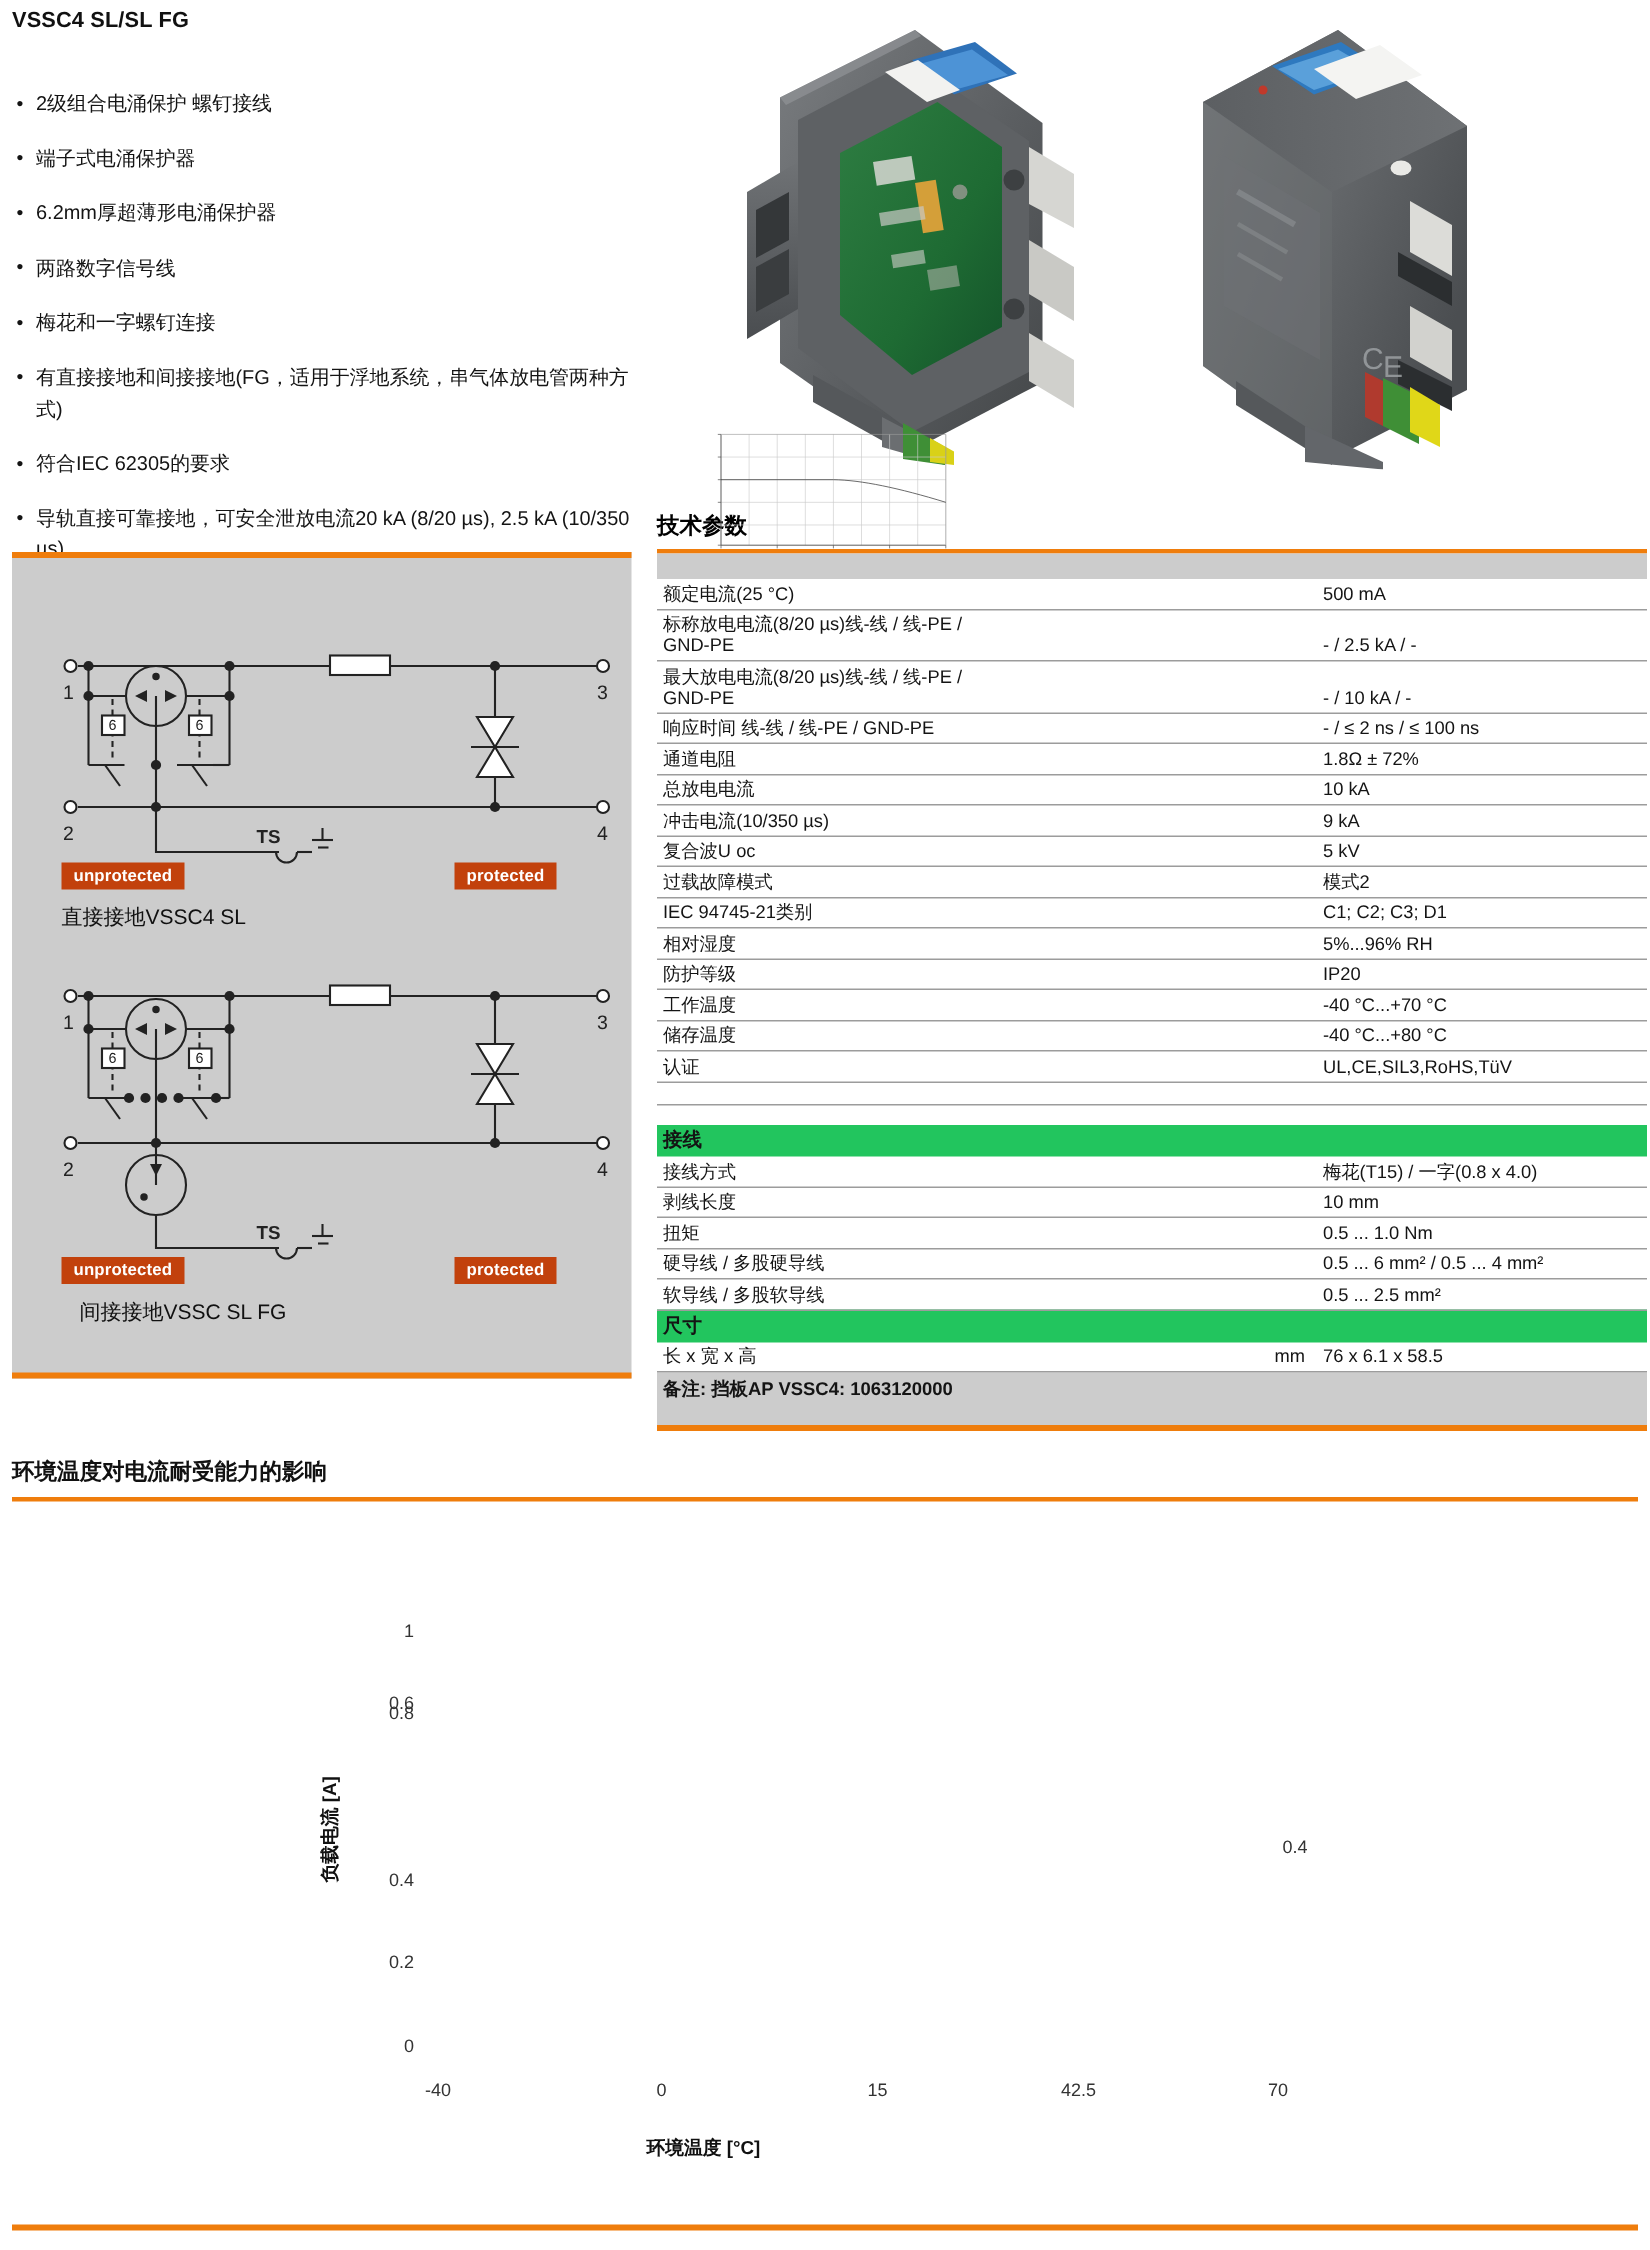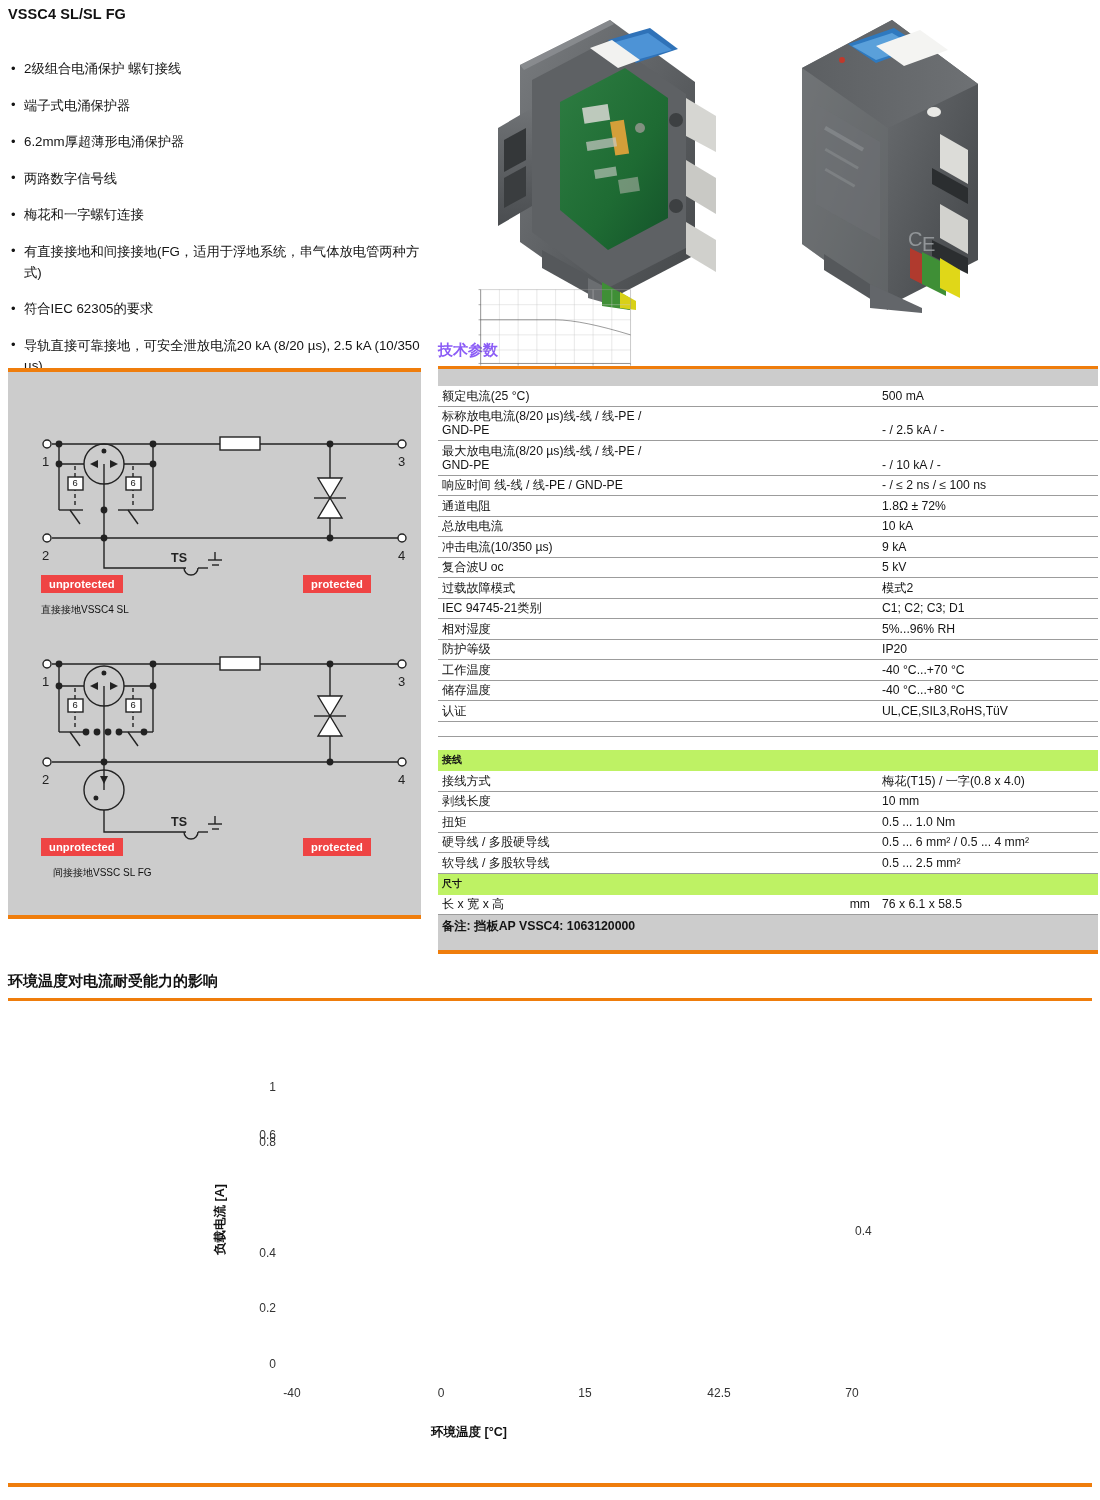--- a/index.html
+++ b/index.html
@@ -45,53 +45,53 @@
   
   .diagram-panel {
     position: absolute; left: 8px; top: 368px;
     width: 413px; height: 551px;
     background: #cccccc;
     border-top: 4px solid #ef7d0c;
     border-bottom: 4px solid #ef7d0c;
   }
   .diagram-block { position: absolute; left: 0; width: 413px; }
   .diag-caption {
-    position: absolute; font-size: 10px; color: #111;
+    position: absolute; font-size: 14px; color: #111;
   }
   .tag {
-    position: absolute; background: #ef4444; color: #fff;
+    position: absolute; background: #c2410c; color: #fff;
     font-size: 11.2px; font-weight: bold; letter-spacing: .1px;
     padding: 2.5px 8px 3.5px 8px;
   }
 
   
   .spec-section { position: absolute; left: 438px; width: 660px; }
   .section-head {
-    font-size: 15px; font-weight: bold; color: #8b5cf6;
+    font-size: 15px; font-weight: bold; color: #000000;
     margin-bottom: 6px;
   }
   .orange-rule { height: 3px; background: #ef7d0c; width: 100%; }
   .orange-rule-thick { height: 4px; background: #ef7d0c; width: 100%; }
 
   table.spec { width: 100%; border-collapse: collapse; table-layout: fixed; }
   table.spec td {
     font-size: 12.2px; color: #141414;
     padding: 2.5px 2px 3px 4px;
     border-bottom: 1px solid #9c9c9c;
     vertical-align: bottom;
     line-height: 14px;
   }
   table.spec td.k { width: 398px; }
   table.spec td.unit { width: 40px; text-align: right; padding-right: 8px; }
   table.spec td.v { width: 222px; }
   tr.bandrow td {
     background: #cccccc; border-bottom: none; height: 17px; padding: 0;
   }
   tr.grayhead td {
-    background: #bef264; font-weight: bold; font-size: 10px;
+    background: #22c55e; font-weight: bold; font-size: 13px;
     border-bottom: none; padding: 3px 2px 4px 4px; margin-left: 12px;
   }
   tr.grayplain td {
     background: #cccccc; border-bottom: none;
     font-weight: bold; font-size: 12.3px; padding: 4px 2px 5px 4px;
   }
   tr.spacer td { border-bottom: none; height: 14px; padding: 0; background: #fff; }
   tr.hr td { border-bottom: 1px solid #9c9c9c; height: 1px; padding: 0; background: #fff; }
   tr.graygap td { background: #cccccc; border-bottom: none; height: 12px; padding: 0; }
 

